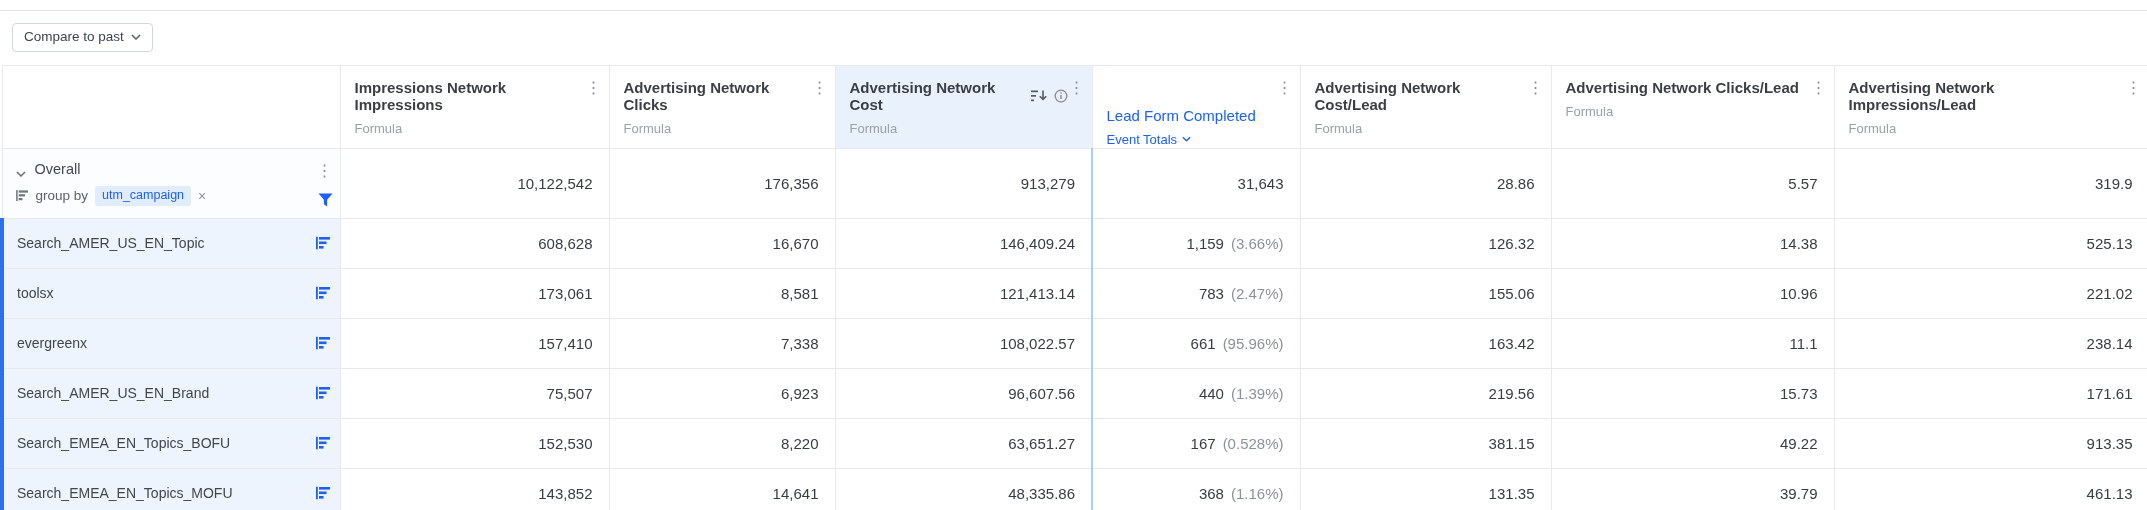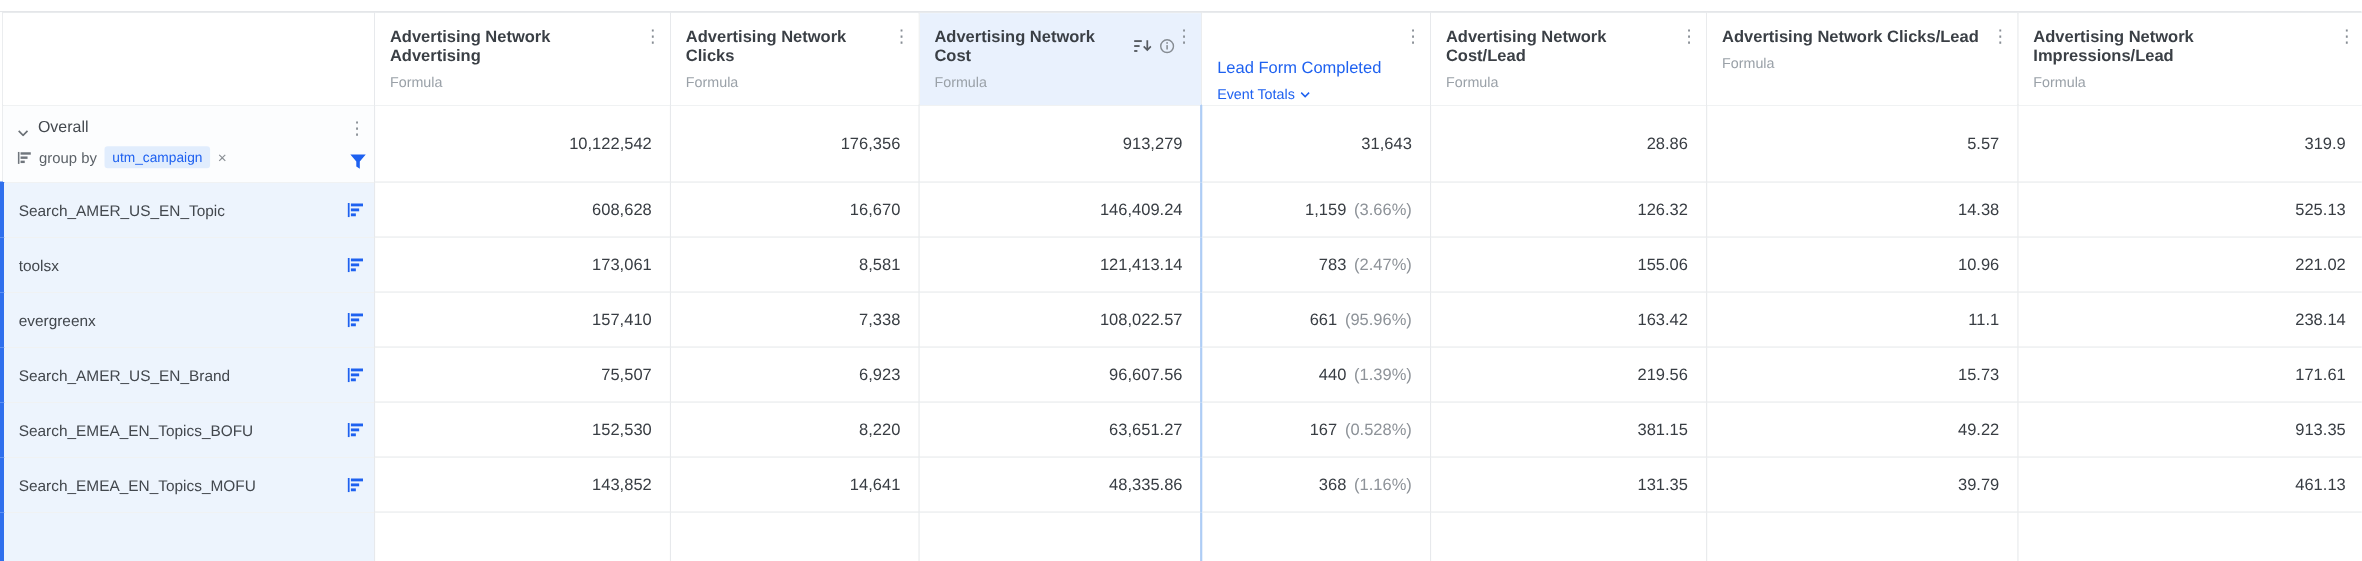--- a/index.html
+++ b/index.html
@@ -68,38 +68,48 @@
   }
   td.lead-border { border-left: 2px solid #aecdf5; }
   .lead-pct { color: #8d9298; margin-left: 7px; }
   .icon { display: inline-flex; }
 </style>
 </head>
 <body>
 
 <div class="app">
 
+  <div class="toolbar">
+    <button class="compare-btn">
+      <span>Compare to past</span>
+      <span class="chev">
+        <svg width="10" height="6" viewBox="0 0 10 6">
+            <path d="M1 1l4 4 4-4" fill="none" stroke="currentColor" stroke-width="1.5"></path>
+          </svg>
+      </span>
+    </button>
+  </div>
 
   <table>
     <colgroup>
       <col style="width:338px">
         <col style="width:269px">
         <col style="width:226px">
         <col style="width:257px">
       <col style="width:208px">
         <col style="width:251px">
         <col style="width:283px">
         <col style="width:315px">
     </colgroup>
     <thead>
       <tr>
         <th></th>
 
         <th>
-          <div class="head-title">Advertising Network Advertising</div>
+          <div class="head-title">Impressions Network Impressions</div>
           <div class="head-sub">Formula</div>
           <span class="kebab">⋮</span>
         </th>
 
         <th>
           <div class="head-title">Advertising Network Clicks</div>
           <div class="head-sub">Formula</div>
           <span class="kebab">⋮</span>
         </th>
 

